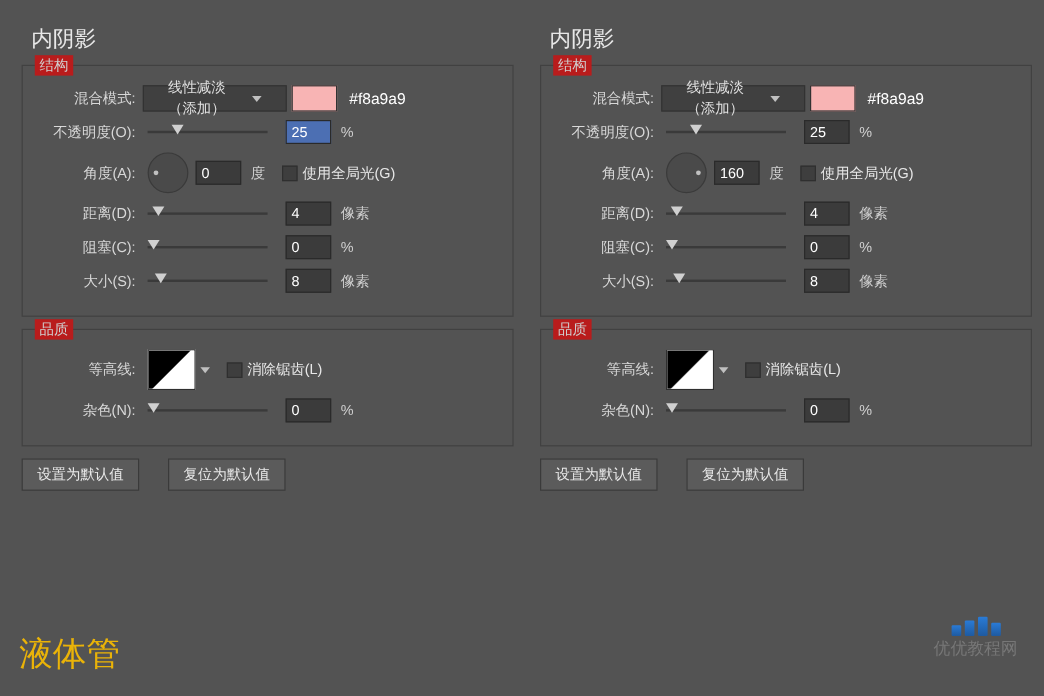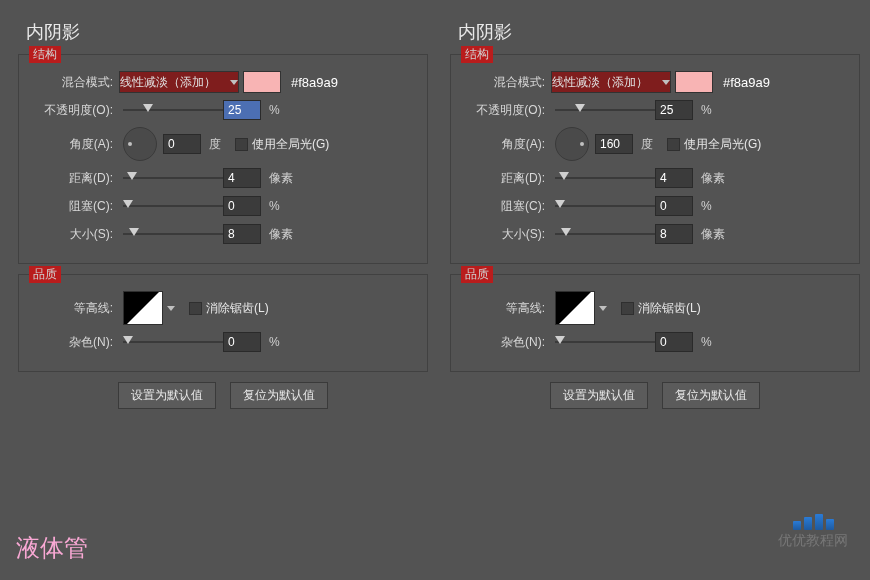--- a/index.html
+++ b/index.html
@@ -4,38 +4,38 @@
 <style>
 *{box-sizing:border-box;margin:0;padding:0;font-family:"Microsoft YaHei",sans-serif}
 body{background:#535353;width:870px;height:580px;position:relative;color:#e8e8e8;font-size:12px}
 .panel{position:absolute;width:410px;top:20px;bottom:20px}
 .panel.left{left:18px}.panel.right{left:450px}
 .panel-title{color:#e8e8e8;font-size:18px;margin-bottom:10px;padding-left:8px}
 .group{border:1px solid #414141;padding:10px 10px 12px;margin-bottom:10px;position:relative}
 .group-title{position:absolute;top:-9px;left:10px;background:#b91c1c;padding:0 4px;font-size:12px;color:#d0d0d0}
 .row{display:flex;align-items:center;margin:6px 0;min-height:22px}
 .label{width:90px;text-align:right;color:#d8d8d8;padding-right:6px}
-.select{background:#7f1d1d;border:1px solid #323232;height:22px;width:120px;display:flex;align-items:center;justify-content:space-between;padding:0 0;color:#e0e0e0}
+.select{background:#404040;border:1px solid #323232;height:22px;width:120px;display:flex;align-items:center;justify-content:space-between;padding:0 20px;color:#e0e0e0}
 .swatch{width:38px;height:22px;border:1px solid #323232;margin-left:4px}
 .hex{margin-left:10px;color:#fff;font-size:13px}
 .slider{display:flex;align-items:center;width:100px;height:20px;margin-left:4px;position:relative}
 .slider-track{height:2px;background:#3a3a3a;width:100%;position:absolute;top:9px}
 .slider-thumb{width:0;height:0;border-left:5px solid transparent;border-right:5px solid transparent;border-top:8px solid #d0d0d0;position:absolute;top:4px}
-.num{background:#3b3b3b;border:1px solid #2a2a2a;width:38px;height:20px;color:#fff;text-align:left;padding:0 4px;line-height:18px;margin-left:0}
+.num{background:#3b3b3b;border:1px solid #2a2a2a;width:38px;height:20px;color:#fff;text-align:left;padding:0 4px;line-height:18px;margin-left:15px}
 .num.hi{background:#4c6fb3;color:#fff}
 .unit{margin-left:8px;color:#d0d0d0}
 .angle-circle{width:34px;height:34px;border-radius:50%;border:1px solid #3a3a3a;background:#4a4a4a;margin-left:4px;position:relative}
 .angle-dot{width:4px;height:4px;border-radius:50%;background:#c0c0c0;position:absolute}
 .checkbox{width:13px;height:13px;border:1px solid #2f2f2f;background:#3e3e3e;margin-left:14px;margin-right:4px}
 .contour{width:40px;height:34px;border:1px solid #2f2f2f;background:#fff;margin-left:4px;position:relative;overflow:hidden}
 .contour::before{content:'';position:absolute;inset:0;background:linear-gradient(135deg,#000 0 49%,#fff 51% 100%)}
 .chev{width:0;height:0;border-left:4px solid transparent;border-right:4px solid transparent;border-top:5px solid #c0c0c0}
-.btns{display:flex;gap:14px;justify-content:center;margin-top:10px}
+.btns{display:flex;gap:24px;margin-top:10px}
 .btn{background:#5b5b5b;border:1px solid #3a3a3a;padding:4px 12px;color:#e8e8e8;font-size:12px}
-.footer-text{position:absolute;left:16px;bottom:16px;font-size:24px;color:#f9a8d4}
+.footer-text{position:absolute;left:16px;bottom:16px;font-size:28px;color:#eab308}
 .watermark{position:absolute;right:22px;bottom:30px;display:flex;flex-direction:column;align-items:center}
 .wm-logo{display:flex;gap:3px;margin-bottom:2px}
 .wm-bar{width:8px;background:linear-gradient(#2a7bd6,#1e5aa0);border-radius:1px}
 .wm-text{font-size:14px;color:#777}
 </style>
 </head>
 <body>
 
 <div class="panel left">
   <div class="panel-title">内阴影</div>

